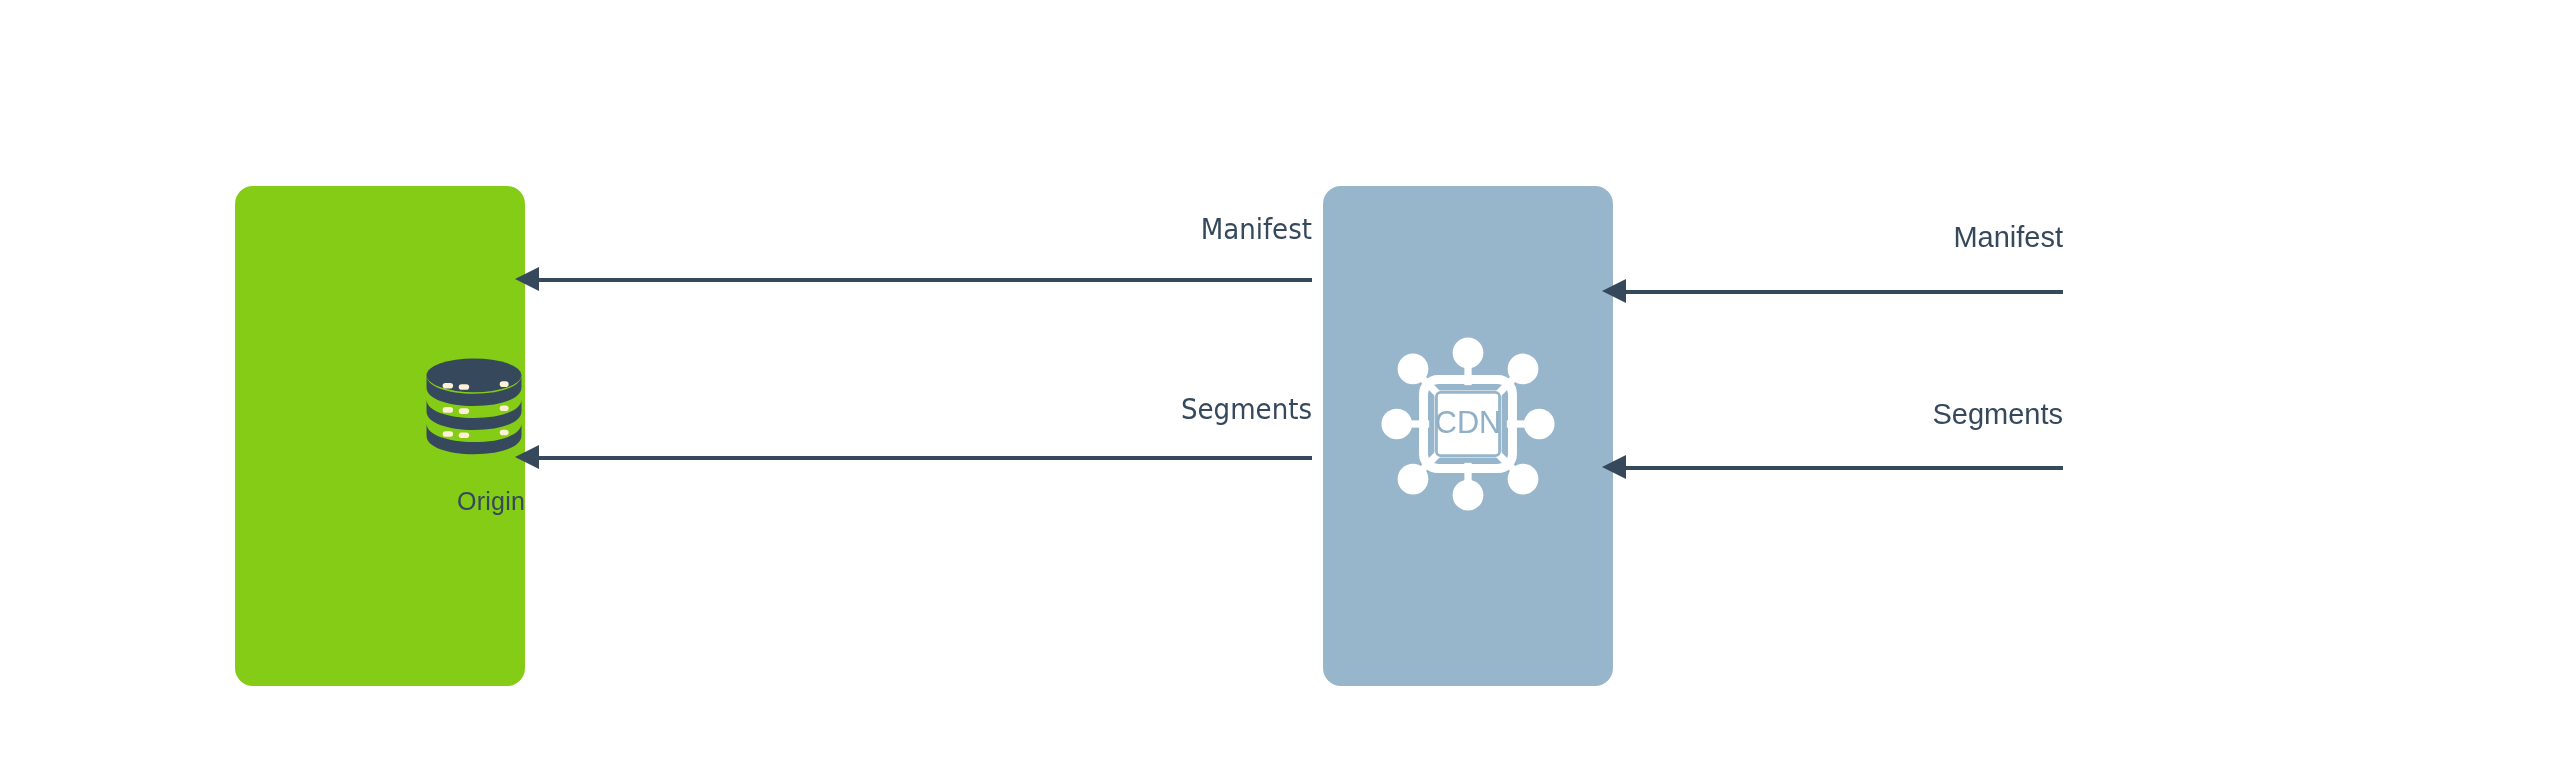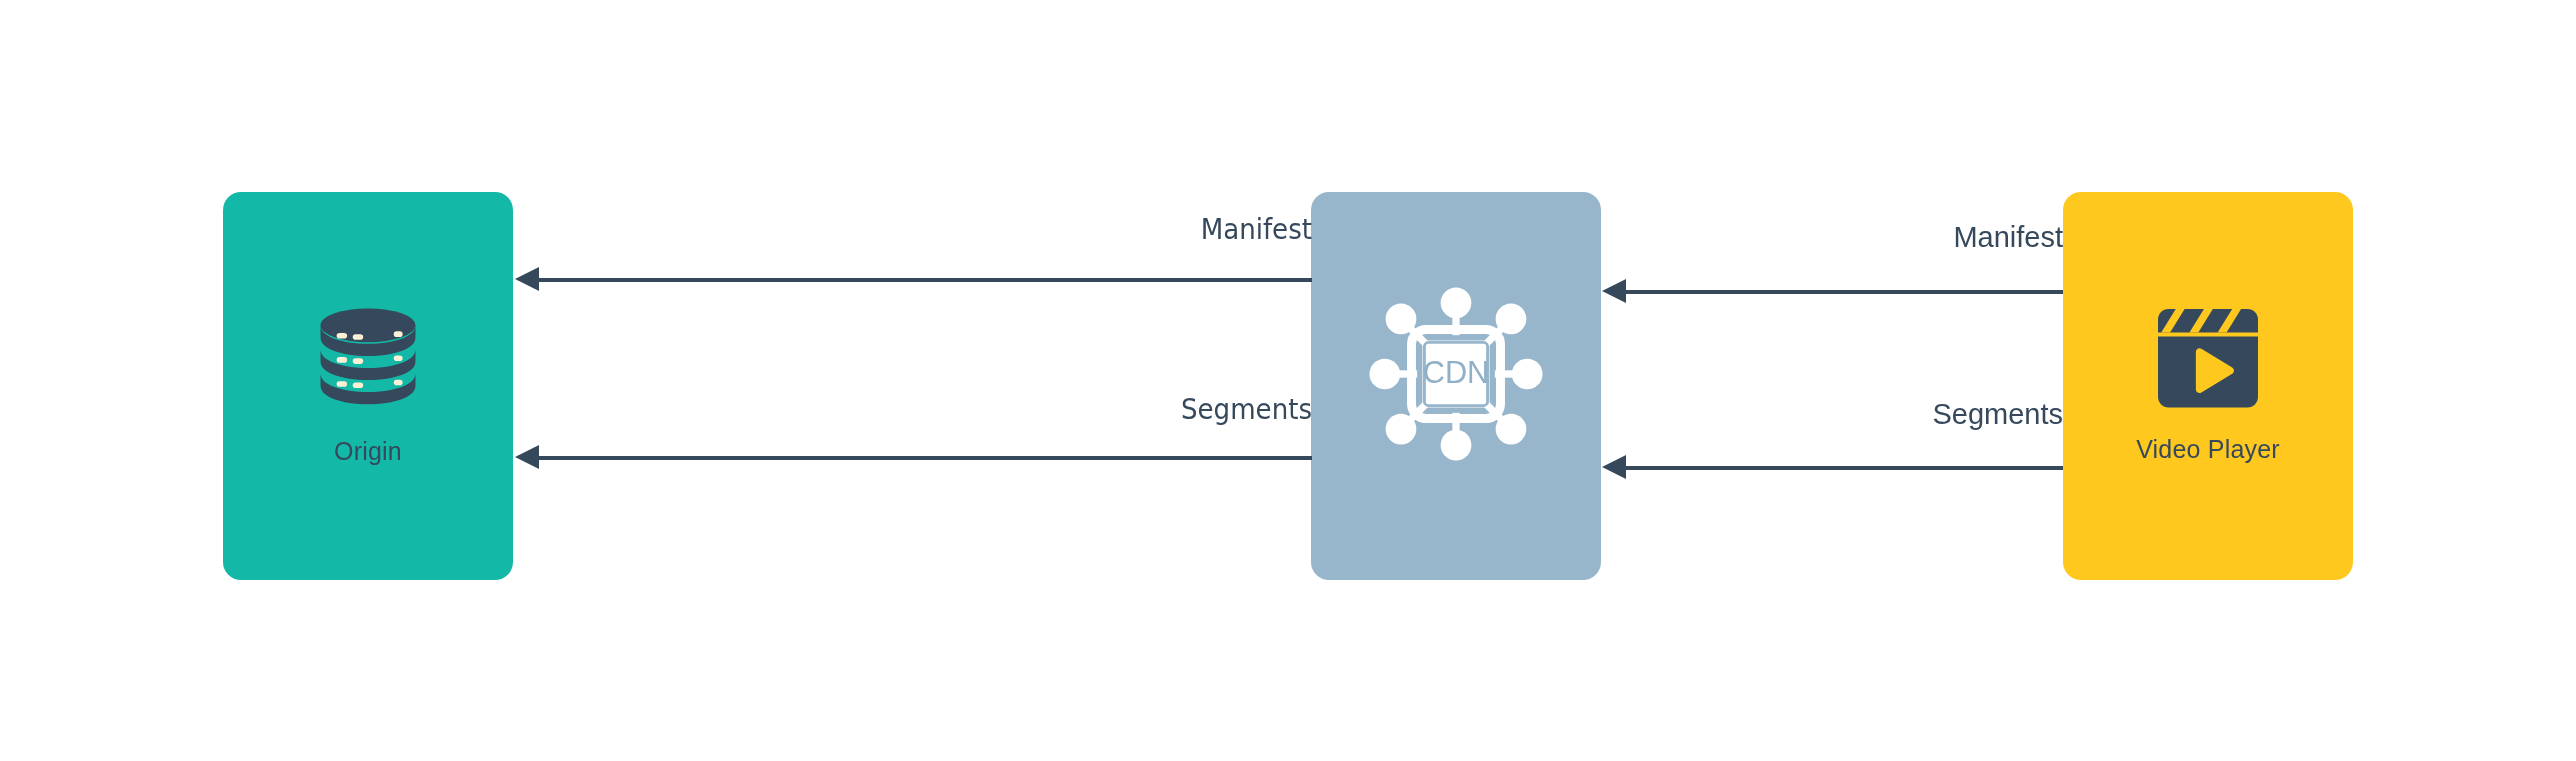--- a/index.html
+++ b/index.html
@@ -15,31 +15,32 @@
     position: relative;
     width: 2576px;
     height: 761px;
     background: #ffffff;
     overflow: hidden;
   }
 
   
   .node {
     position: absolute;
-    top: 192px;
+    top: 186px;
     width: 290px;
-    height: 388px;
+    height: 500px;
     border-radius: 18px;
     display: flex;
     flex-direction: column;
     align-items: center;
     justify-content: center;
     box-sizing: border-box;
-  }
-  #node-origin       { left: 223px;  background: #14b8a6; }
+    margin-left: 12px;
+  }
+  #node-origin       { left: 223px;  background: #84cc16; align-items: flex-end; }
   #node-cdn          { left: 1311px; background: #97B6CB; }
   #node-video-player { left: 2063px; background: #FFC81E; }
 
   .node-icon {
     display: block;
     line-height: 0;
   }
   .node-label {
     margin-top: 24px;
     font-size: 25px;
@@ -174,41 +175,20 @@
           <circle cx="110" cy="22" r="19"></circle>
           <circle cx="110" cy="198" r="19"></circle>
           <circle cx="22" cy="110" r="19"></circle>
           <circle cx="198" cy="110" r="19"></circle>
         </g>
       </svg>
     </span>
     <div class="node-label"></div>
   </div>
 
-  <div class="node" id="node-video-player">
-    <span class="node-icon">
-      <svg width="100" height="100" viewBox="0 0 124 124" aria-hidden="true">
-        <g fill="#36495C">
-
-          <path d="M0 13 C0 5.8 5.8 0 13 0 L111 0 C118.2 0 124 5.8 124 13 L124 29 L0 29 Z"></path>
-        </g>
-        <g fill="#FFC81E">
-
-          <polygon points="22,0 33,0 15,29 4,29"></polygon>
-          <polygon points="57,0 68,0 50,29 39,29"></polygon>
-          <polygon points="92,0 103,0 85,29 74,29"></polygon>
-        </g>
-
-        <path d="M0 34 L124 34 L124 109 C124 116.2 118.2 122 111 122 L13 122 C5.8 122 0 116.2 0 109 Z" fill="#36495C"></path>
-
-        <path d="M47 53 C47 49.5 50.8 47.4 53.8 49.2 L92 72.5 C94.9 74.3 94.9 78.5 92 80.3 L53.8 103.6 C50.8 105.4 47 103.3 47 99.8 Z" fill="#FFC81E"></path>
-      </svg>
-    </span>
-    <div class="node-label">Video Player</div>
-  </div>
 
   <div class="edge" id="edge-manifest-left">
     <span class="edge-head"></span>
     <span class="edge-line"></span>
   </div>
   <div class="edge-label condensed" id="label-manifest-left">Manifest</div>
 
   <div class="edge" id="edge-segments-left">
     <span class="edge-head"></span>
     <span class="edge-line"></span>

